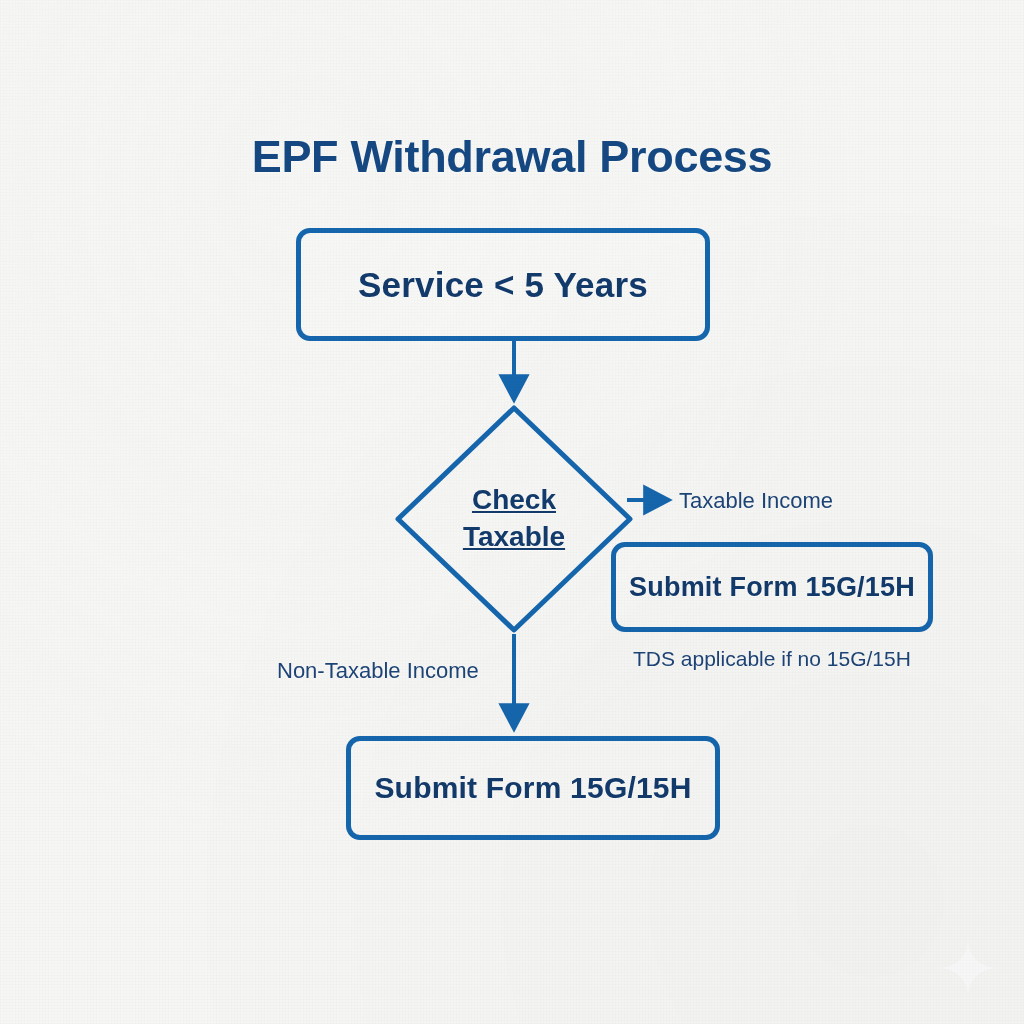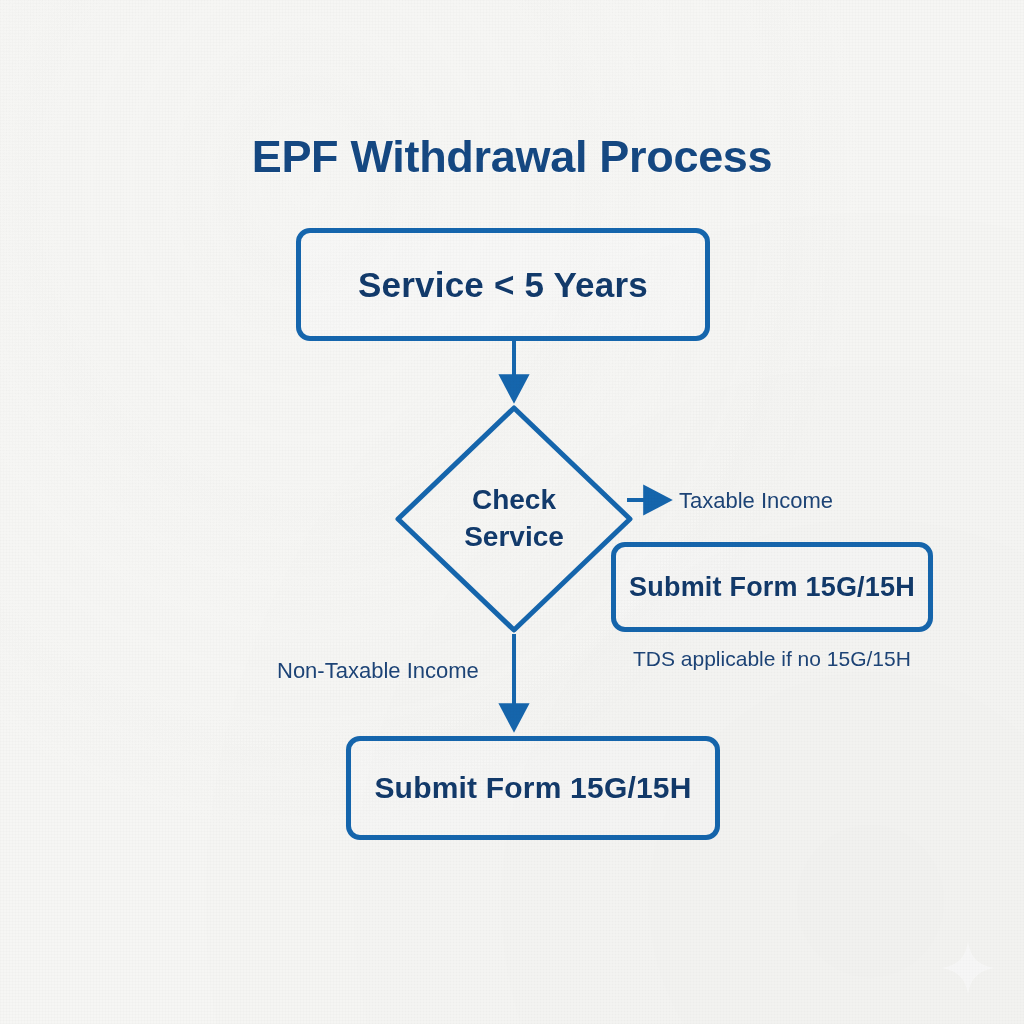--- a/index.html
+++ b/index.html
@@ -103,20 +103,21 @@
     height: 226px;
     color: #123a6b;
     font-weight: bold;
     font-size: 28px;
     line-height: 1.32;
     text-shadow: 0 1px 1px rgba(255,255,255,0.6);
   }
   #node-check-income .diamond-label {
     position: relative;
     z-index: 2;
+    text-decoration: underline;
   }
 
   #page-title {
     position: absolute;
     left: 0;
     top: 131px;
     width: 1024px;
     text-align: center;
     font-size: 45px;
     font-weight: bold;
@@ -177,21 +178,21 @@
 
   <div id="page-title">EPF Withdrawal Process</div>
 
   <div class="node process-box" id="node-service">
     <span>Service &lt; 5 Years</span>
   </div>
 
   <div class="node" id="node-check-income">
     <div class="diamond-label">
       <div>Check</div>
-      <div>Service</div>
+      <div>Taxable</div>
     </div>
   </div>
 
   <div class="node process-box" id="node-submit-right">
     <span>Submit Form 15G/15H</span>
   </div>
 
   <div class="node process-box" id="node-submit-bottom">
     <span>Submit Form 15G/15H</span>
   </div>

